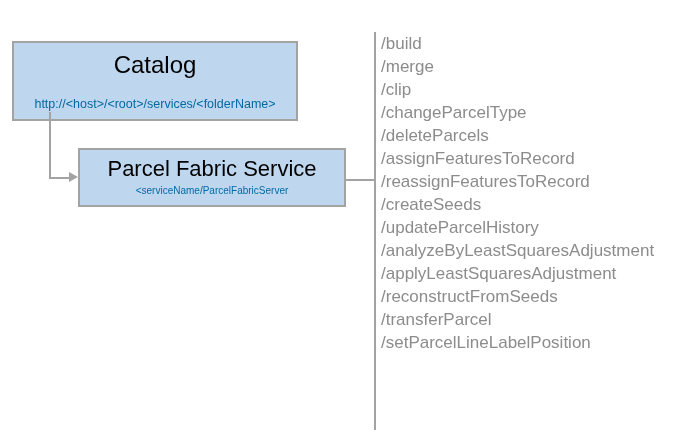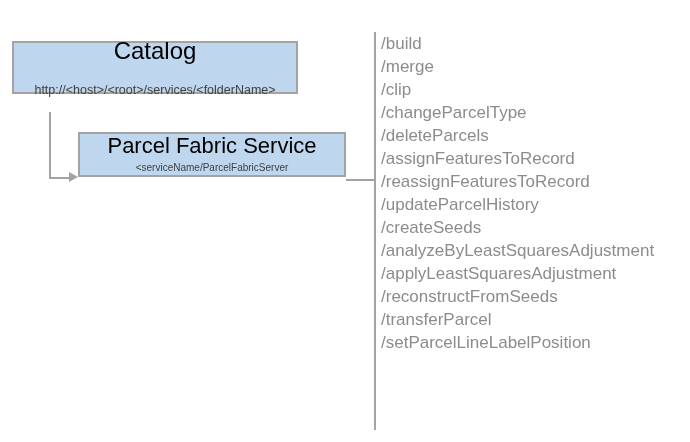--- a/index.html
+++ b/index.html
@@ -27,42 +27,42 @@
     border: 2px solid #a3a3a3;
     display: flex;
     flex-direction: column;
     align-items: center;
     justify-content: center;
   }
   #catalog-node {
     left: 12px;
     top: 41px;
     width: 286px;
-    height: 53px;
+    height: 80px;
     gap: 16px;
   }
   #service-node {
     left: 78px;
-    top: 132px;
+    top: 148px;
     width: 268px;
-    height: 45px;
+    height: 59px;
   }
   .node-title {
     color: #000000;
     font-size: 24px;
     line-height: 27px;
     font-weight: normal;
     white-space: nowrap;
   }
   #service-node .node-title {
     font-size: 22px;
     line-height: 25px;
   }
   .node-subtitle {
-    color: #404040;
+    color: #0369a1;
     font-size: 13px;
     line-height: 16px;
     white-space: nowrap;
     margin-top: 2px;
   }
   #catalog-node .node-subtitle {
     font-size: 12.5px;
   }
   #service-node .node-subtitle {
     font-size: 10px;
@@ -153,22 +153,22 @@
   <div class="connector-line" id="operations-rail"></div>
 
   <ul id="operations-list">
       <li>/build</li>
       <li>/merge</li>
       <li>/clip</li>
       <li>/changeParcelType</li>
       <li>/deleteParcels</li>
       <li>/assignFeaturesToRecord</li>
       <li>/reassignFeaturesToRecord</li>
+      <li>/createSeeds</li>
       <li>/updateParcelHistory</li>
-      <li>/createSeeds</li>
       <li>/analyzeByLeastSquaresAdjustment</li>
       <li>/applyLeastSquaresAdjustment</li>
       <li>/reconstructFromSeeds</li>
       <li>/transferParcel</li>
       <li>/setParcelLineLabelPosition</li>
     </ul>
 
 </div>
 
 </body></html>

